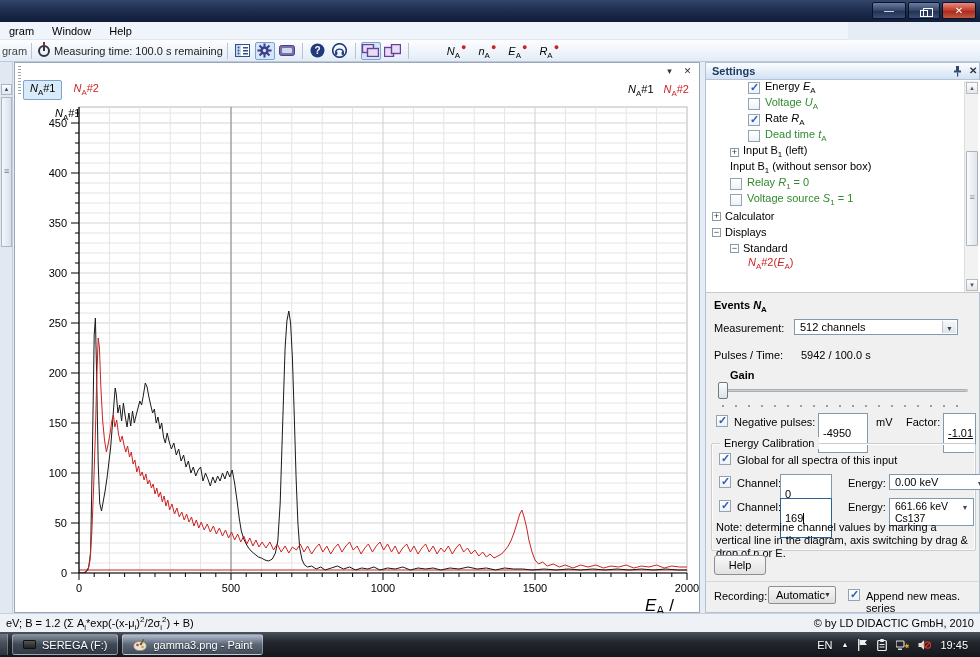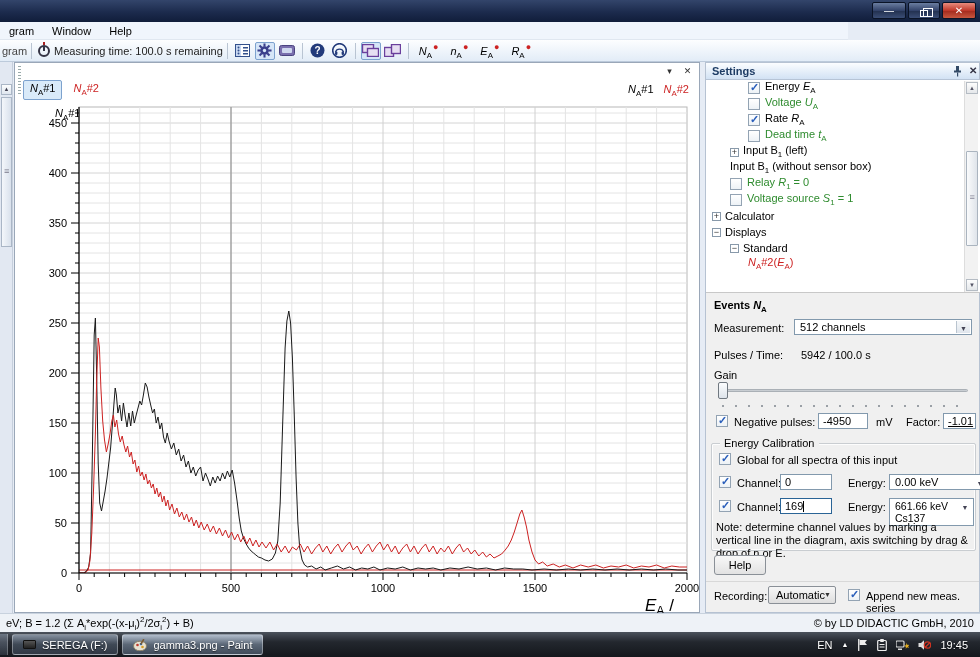--- a/index.html
+++ b/index.html
@@ -80,21 +80,21 @@
   .cb.checked::after { content:"✓"; position:absolute; left:1px; top:-2px; color:#2b5fbb; font-size:11px; font-weight:bold; }
   .tree-scroll { position:absolute; right:1px; top:18px; width:14px; height:211px; background:#f2f2f2; border-left:1px solid #ddd; }
   .scr-btn { position:absolute; left:1px; width:12px; height:12px; background:linear-gradient(#fdfdfd,#e4e7ea);
     border:1px solid #b5bcc4; font-size:6px; color:#556; text-align:center; line-height:11px; }
   .scr-thumb { position:absolute; left:1px; top:70px; width:12px; height:95px; background:linear-gradient(90deg,#fafbfc,#dfe4ea);
     border:1px solid #aab4bf; border-radius:1px; }
   .scr-thumb::after{ content:"≡"; position:absolute; left:2.5px; top:40px; font-size:9px; color:#889; }
 
   .ev-label { position:absolute; color:#000; }
   .bold { font-weight:bold; }
-  .field { position:absolute; background:#fff; border:1px solid #8299ad; padding:1px 4px; font-size:11px; }
+  .field { position:absolute; background:#fff; border:1px solid #8299ad; padding:13px 4px; font-size:11px; }
   .combo { position:absolute; background:#fff; border:1px solid #8299ad; font-size:11px; padding:1px 18px 1px 5px; }
   .combo .arr { position:absolute; right:1px; top:1px; bottom:1px; width:14px;
     background:linear-gradient(#f6f8fa,#dfe5ec); border-left:1px solid #b9c4cf;
     font-size:7px; color:#445; text-align:center; line-height:15px; }
   .dd-gray { position:absolute; background:linear-gradient(#f7f7f7,#dedede); border:1px solid #8a9097; border-radius:2px;
     font-size:11px; padding:2px 18px 2px 7px; }
   .dd-gray .arr { position:absolute; right:4px; top:4px; font-size:7px; color:#333; }
   .groupbox { position:absolute; border:1px solid #c9cdd1; border-radius:2px; box-shadow:0 0 0 1px #fdfdfd inset; }
   .gb-title { position:absolute; top:-7px; left:8px; background:#f0f0f0; padding:0 4px; font-size:11px; }
   .btn { position:absolute; background:linear-gradient(#f8f8f8,#e2e2e2); border:1px solid #8a9097; border-radius:3px;
@@ -212,21 +212,21 @@
         <rect x="5.5" y="4.5" width="11" height="8" fill="#e6def2" stroke="#6a3f9c" stroke-width="1.4"></rect>
       </svg>
     </span>
     <span class="tb-btn">
       <svg class="icon-svg" width="17" height="13">
         <rect x="0.5" y="3.5" width="9" height="9" fill="#e6def2" stroke="#6a3f9c" stroke-width="1.4"></rect>
         <rect x="7.5" y="0.5" width="9" height="9" fill="#e6def2" stroke="#6a3f9c" stroke-width="1.4"></rect>
       </svg>
     </span>
     <span class="tb-sep"></span>
-    <span id="qty-buttons" style="display:flex;">
+    <span id="qty-buttons" style="display:flex;margin-left:28px;">
         <span class="qty-btn">
           <span style="margin-top:2px;"><i>N</i><sub>A</sub></span>
           <span class="dot">●</span>
         </span>
         <span class="qty-btn">
           <span style="margin-top:2px;"><i>n</i><sub>A</sub></span>
           <span class="dot">●</span>
         </span>
         <span class="qty-btn">
           <span style="margin-top:2px;"><i>E</i><sub>A</sub></span>
@@ -509,29 +509,29 @@
       </div>
     <div class="tree-scroll">
       <div class="scr-btn" style="top:1px;">▲</div>
       <div class="scr-thumb"></div>
       <div class="scr-btn" style="bottom:1px;">▼</div>
     </div>
 
     <div class="ev-label bold" style="left:8px; top:236px;">Events <i>N</i><sub>A</sub></div>
 
     <div class="ev-label" style="left:8px; top:259px;">Measurement:</div>
-    <div class="combo" style="left:88px; top:256px; width:178px;">
+    <div class="combo" style="left:88px; top:256px; width:164px;">
       <span>512 channels</span>
       <span class="arr">▼</span>
     </div>
 
     <div class="ev-label" style="left:8px; top:286px;">Pulses / Time:</div>
     <div class="ev-label" style="left:95px; top:286px;">5942 / 100.0 s</div>
 
-    <div class="ev-label" style="left:8px; top:306px;">Gain</div>
+    <div class="ev-label" style="left:24px; top:306px;font-weight:bold;">Gain</div>
     <div class="slider-track" style="left:12px; top:326px; width:250px;"></div>
     <div class="slider-thumb" style="left:12px; top:319px;"></div>
     <div class="slider-dots" style="left:16px; top:342px; width:246px;"></div>
 
     <div class="cb checked" style="position:absolute; left:10px; top:352px;"></div>
     <div class="ev-label" style="left:28px; top:353px;">Negative pulses:</div>
     <div class="field" style="left:112px; top:350px; width:50px;">-4950</div>
     <div class="ev-label" style="left:170px; top:353px;">mV</div>
     <div class="ev-label" style="left:200px; top:353px;">Factor:</div>
     <div class="field" style="left:237px; top:350px; width:33px;text-decoration:underline;">-1.01</div>

